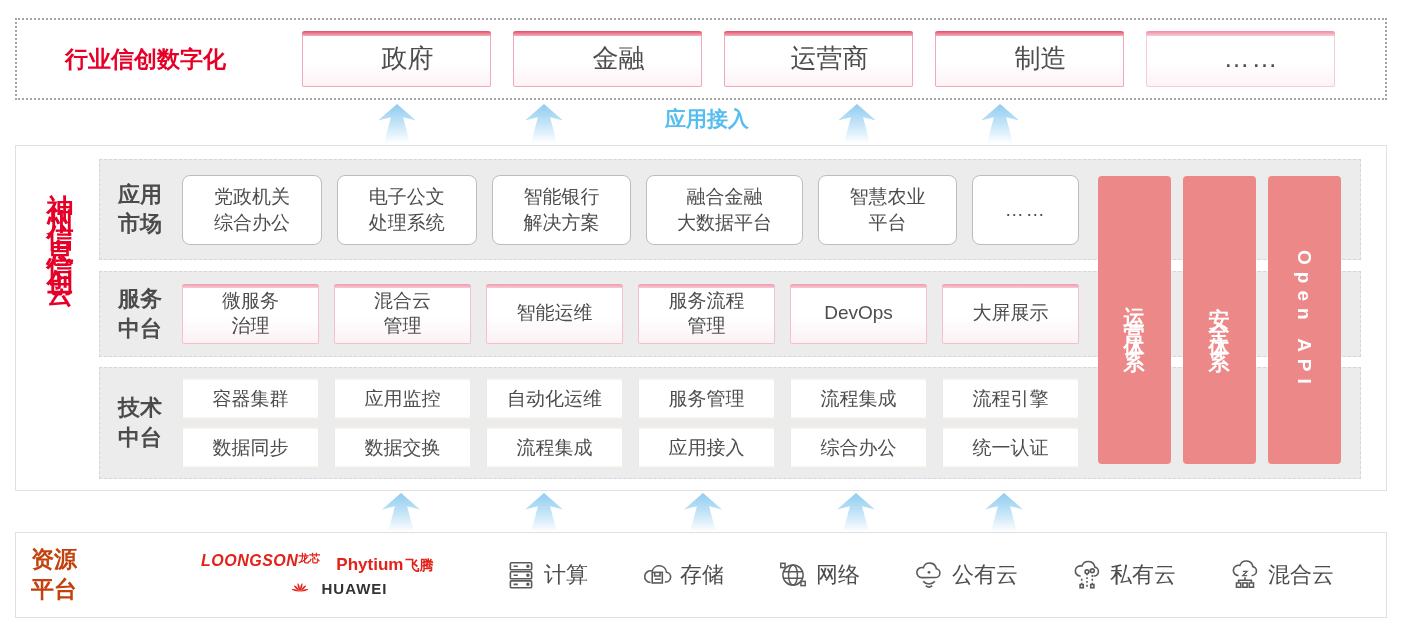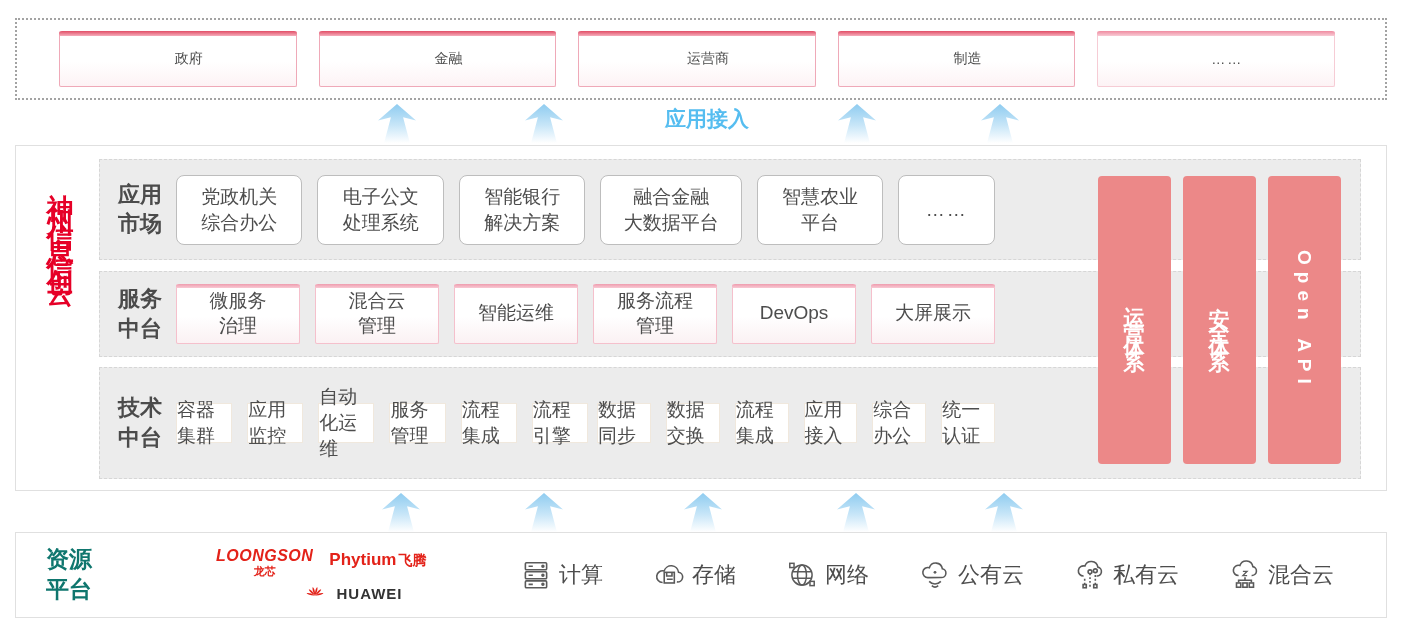--- a/index.html
+++ b/index.html
@@ -6,21 +6,21 @@
   .stage{position:relative;width:1402px;height:632px;background:#fff;overflow:hidden;
          font-family:"Liberation Sans","DejaVu Sans",sans-serif;color:#4d4d4d;}
 
   
   .top-banner{position:absolute;left:15px;top:18px;width:1372px;height:82px;box-sizing:border-box;
               border:2px dotted #a3a3a3;background:#fff;display:flex;align-items:center;}
   .banner-label{margin-left:48px;width:195px;flex:none;font-size:23px;font-weight:bold;color:#e60027;}
   .banner-boxes{flex:1;display:flex;gap:22px;margin:0 50px 0 42px;height:56px;}
   .ind-box{flex:1;position:relative;box-sizing:border-box;background:linear-gradient(#ffffff 55%,#fdf3f5);
            border:1px solid #efa9b8;border-top:none;border-radius:2px;
-           display:flex;align-items:center;justify-content:center;font-size:14px;color:#4d4d4d;padding-left:22px;}
+           display:flex;align-items:center;justify-content:center;font-size:26px;color:#4d4d4d;padding-left:22px;}
   .ind-box::before{content:"";position:absolute;left:-1px;right:-1px;top:0;height:5px;
            background:linear-gradient(#e24e66,#f5aebc);border-radius:3px 3px 0 0;}
   .ind-box.muted{border-color:#f6ccd5;letter-spacing:2px;}
   .ind-box.muted::before{background:linear-gradient(#f08ba0,#f8ccd6);}
 
   
   .arrow{position:absolute;width:38px;height:39px;
          background:linear-gradient(to top, rgba(205,231,248,0), #c8e6f8 45%, #8fccf0);
          clip-path:polygon(50% 0,100% 42%,66% 34%,84% 100%,16% 100%,34% 34%,0 42%);}
   .capability-label{position:absolute;left:633px;top:105px;width:148px;text-align:center;
@@ -31,68 +31,69 @@
             border:1px solid #e0e0e0;background:#fff;}
   .vtitle{position:absolute;left:30px;top:26px;writing-mode:vertical-rl;text-orientation:upright;
           font-size:27px;font-weight:bold;color:#e60027;letter-spacing:15px;line-height:1;}
   .panel{position:absolute;left:83px;width:1262px;box-sizing:border-box;background:#ececec;
          border:1px dashed #d6d6d6;}
   .panel-app{top:13px;height:101px;text-decoration:underline;}
   .panel-svc{top:125px;height:86px;}
   .panel-tech{top:221px;height:112px;}
   .row-label{position:absolute;left:18px;top:50%;transform:translateY(-50%);width:58px;
              font-size:22px;font-weight:bold;color:#4b4b4b;line-height:1.35;white-space:pre-line;}
-  .boxes{position:absolute;left:76px;width:819px;top:50%;transform:translateY(-50%);
+  .boxes{position:absolute;left:82px;width:897px;top:50%;transform:translateY(-50%);
          display:flex;gap:15px;align-items:flex-end;}
   .app-box{flex:1;height:70px;box-sizing:border-box;background:#fff;border:1px solid #bdbdbd;border-radius:8px;
            display:flex;align-items:center;justify-content:center;text-align:center;
            font-size:19px;line-height:1.35;white-space:pre-line;}
   .app-box.wide{flex:1.12;}
   .app-box.dots{flex:0.76;letter-spacing:2px;}
   .svc-box{flex:1;height:60px;position:relative;box-sizing:border-box;border:1px solid #f5c0cc;border-top:none;
            background:linear-gradient(#ffffff 55%,#fbf1f3);border-radius:2px;
            display:flex;align-items:center;justify-content:center;text-align:center;
            font-size:19px;line-height:1.3;white-space:pre-line;}
   .svc-box::before{content:"";position:absolute;left:-1px;right:-1px;top:0;height:4px;
            background:linear-gradient(#ee9cae,#f8c9d4);border-radius:3px 3px 0 0;}
-  .tech-col{display:flex;flex-direction:row;gap:9px;width:100%;}
+  .tech-col{display:flex;flex-direction:column;gap:9px;width:100%;}
   .tech-row{display:flex;gap:15px;}
   .tech-box{flex:1;height:40px;box-sizing:border-box;background:#fff;border:1px solid #f0e8dd;
             display:flex;align-items:center;justify-content:center;font-size:19px;}
   .pillar{position:absolute;top:30px;height:288px;width:73px;background:#ec8888;border-radius:4px;
           display:flex;align-items:center;justify-content:center;color:#fff;font-weight:bold;
           writing-mode:vertical-rl;text-orientation:upright;font-size:21px;letter-spacing:15px;line-height:1;}
   .pillar.latin{text-orientation:mixed;font-size:19px;letter-spacing:7px;}
 
   
   .resources{position:absolute;left:15px;top:532px;width:1372px;height:86px;box-sizing:border-box;
              border:1px solid #e0e0e0;background:#fff;display:flex;align-items:center;}
-  .res-label{margin-left:30px;width:70px;flex:none;font-size:23px;font-weight:bold;color:#0f766e;
+  .res-label{margin-left:15px;width:70px;flex:none;font-size:23px;font-weight:bold;color:#c2410c;
              line-height:1.3;white-space:pre-line;}
   .vendors{flex:none;width:255px;margin-left:100px;display:flex;flex-direction:column;gap:4px;}
   .vendor-row{display:flex;align-items:flex-start;gap:16px;}
-  .loongson{display:flex;flex-direction:column;align-items:center;}
+  .loongson{display:flex;flex-direction:row;}
   .loongson-name{font-size:16px;font-weight:900;font-style:italic;color:#e32219;letter-spacing:0.5px;}
   .loongson-sub{font-size:11px;font-weight:bold;color:#e32219;margin-top:-1px;}
   .phytium{font-size:17px;font-weight:bold;color:#e32219;margin-top:3px;}
   .phytium-sub{font-size:14px;margin-left:2px;}
   .huawei-row{justify-content:center;align-items:center;gap:12px;margin-left:20px;}
   .huawei-name{font-size:15px;font-weight:bold;color:#333;letter-spacing:1px;}
   .res-items{flex:1;display:flex;justify-content:space-between;align-items:center;margin:0 52px 0 48px;}
   .res-item{display:flex;align-items:center;gap:6px;}
   .res-icon{display:inline-flex;width:34px;height:34px;}
   .res-icon svg{width:34px;height:34px;}
   .res-item-label{font-size:22px;color:#4d4d4d;}
 </style>
 </head>
 <body>
 
 <div class="stage">
 
   <div class="top-banner">
+    <div class="banner-label">行业信创数字化</div>
     <div class="banner-boxes">
       <div class="ind-box">政府</div>
       <div class="ind-box">金融</div>
       <div class="ind-box">运营商</div>
       <div class="ind-box">制造</div>
       <div class="ind-box muted">……</div>
     </div>
   </div>
 
   <div class="arrow" style="left:378px;top:104px"></div>

